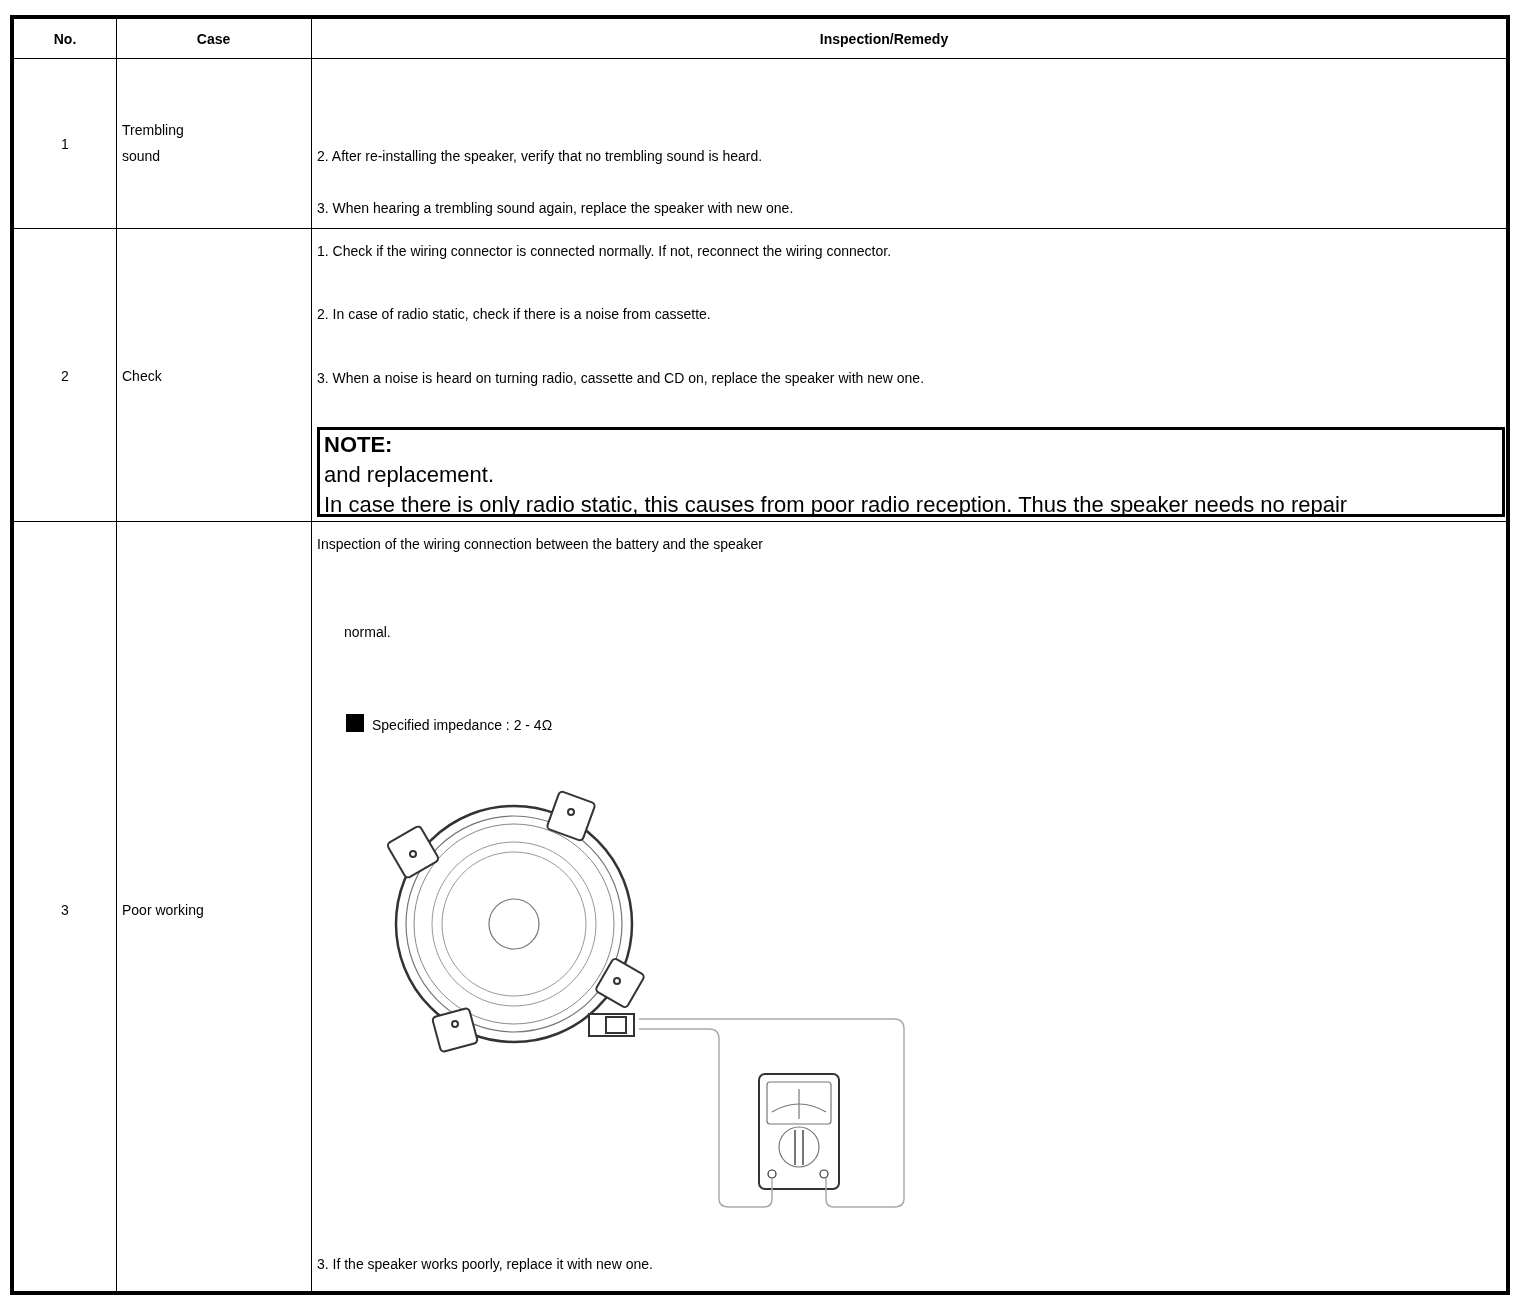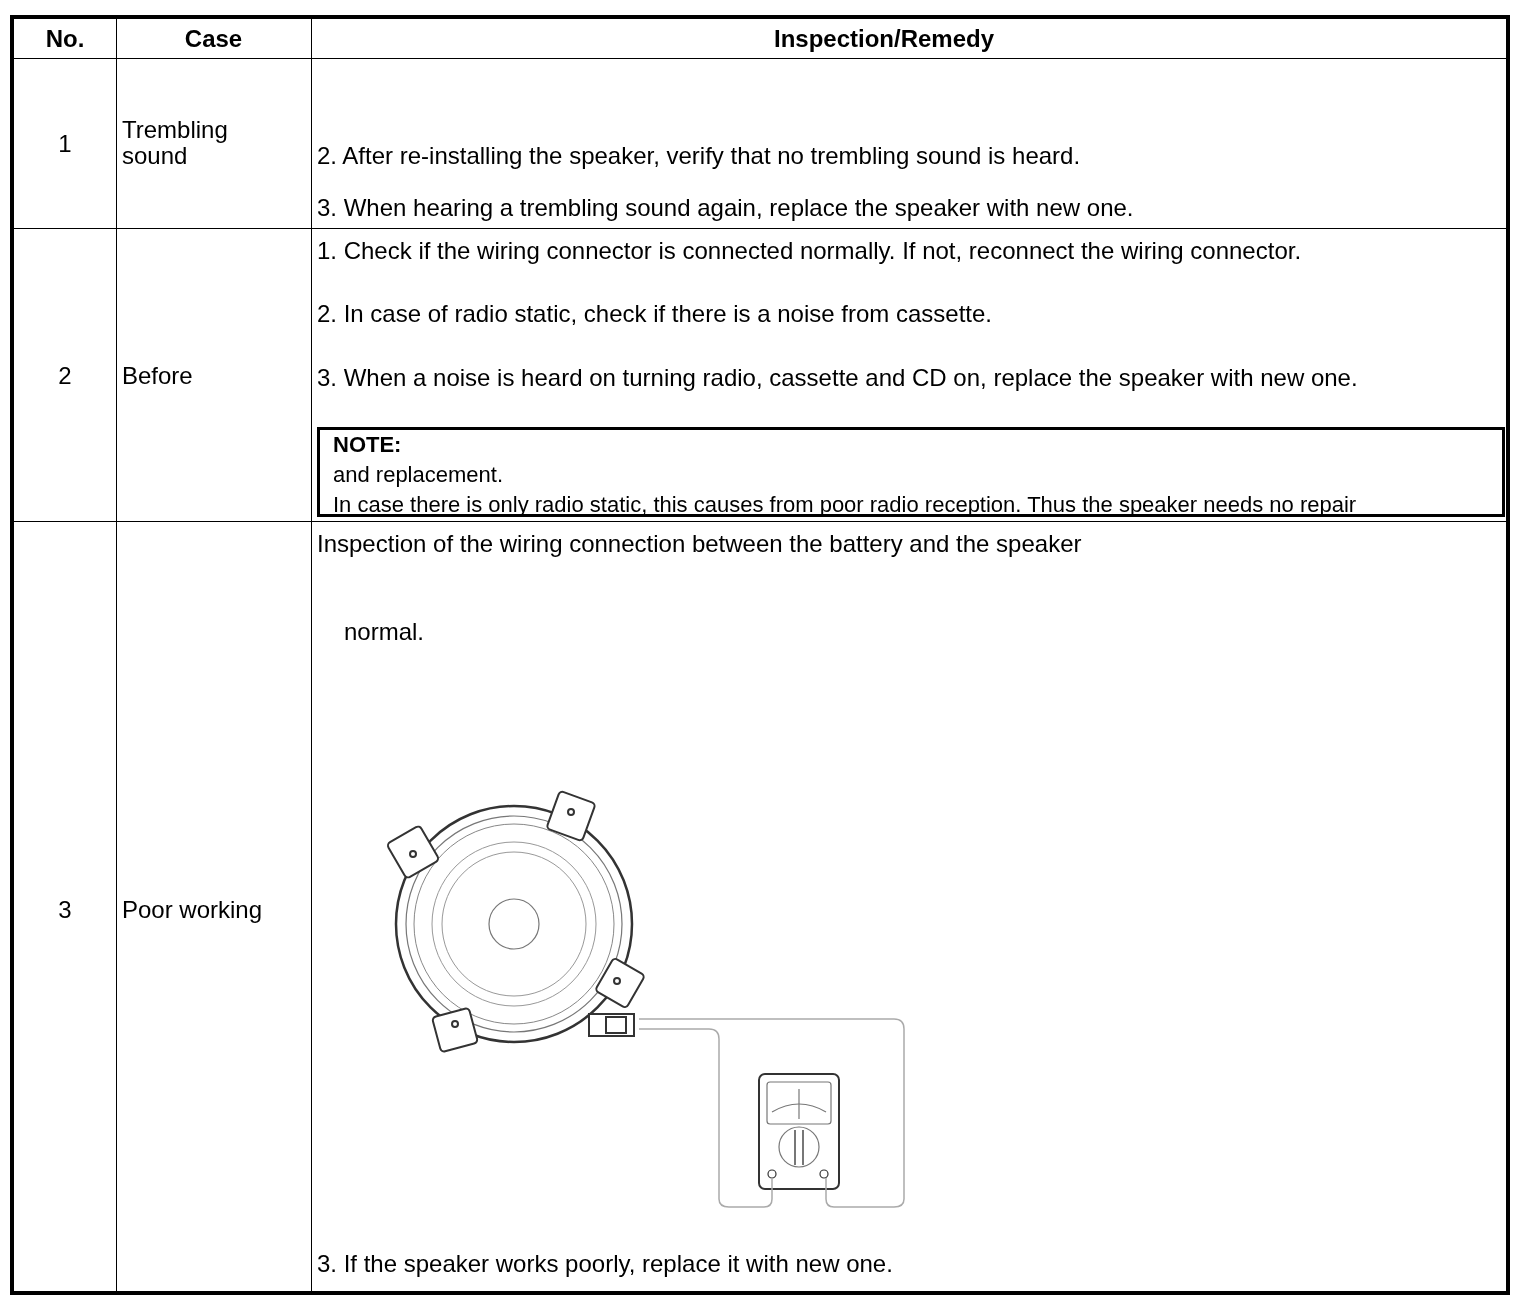--- a/index.html
+++ b/index.html
@@ -1,23 +1,23 @@
 <!DOCTYPE html>
 <html><head>
   <meta charset="utf-8">
   <style>
     html, body { margin:0; padding:0; background:#ffffff; }
     body { width:1526px; height:1310px; position:relative; font-family:"Liberation Sans", sans-serif; color:#000; }
     .tbl { position:absolute; left:10px; top:15px; width:1500px; height:1280px; border:4px solid #000; box-sizing:border-box; }
     .vline { position:absolute; top:0; bottom:0; width:1px; background:#000; }
     .hline { position:absolute; left:0; right:0; height:1px; background:#000; }
-    .cell { position:absolute; font-size:24px; line-height:26px; }
+    .cell { position:absolute; font-size:14px; line-height:26px; }
     .hdr { font-weight:bold; text-align:center; }
     .c { text-align:center; }
-    .note { position:absolute; left:303px; top:408px; width:1188px; height:90px; border:3px solid #000; box-sizing:border-box; font-size:22px; line-height:30px; padding-left:13px; }
+    .note { position:absolute; left:303px; top:408px; width:1188px; height:90px; border:3px solid #000; box-sizing:border-box; font-size:22px; line-height:30px; padding-left:4px; }
     .note .t { font-weight:bold; }
     .bullet { display:inline-block; width:18px; height:18px; background:#000; margin-right:8px; vertical-align:-2px; }
     svg { position:absolute; }
   </style>
 </head>
 <body>
 
 <div class="tbl">
 
   <div class="vline" style="left:102px"></div>
@@ -32,34 +32,37 @@
 
   <div class="cell c" style="left:0;width:102px;top:112px">1</div>
   <div class="cell" style="left:108px;top:98px">
     <div>Trembling</div>
     <div>sound</div>
   </div>
   <div class="cell" style="left:303px;top:124px">2. After re-installing the speaker, verify that no trembling sound is heard.</div>
   <div class="cell" style="left:303px;top:176px">3. When hearing a trembling sound again, replace the speaker with new one.</div>
 
   <div class="cell c" style="left:0;width:102px;top:344px">2</div>
-  <div class="cell" style="left:108px;top:344px">Before</div>
+  <div class="cell" style="left:108px;top:344px">Check</div>
   <div class="cell" style="left:303px;top:219px">1. Check if the wiring connector is connected normally. If not, reconnect the wiring connector.</div>
   <div class="cell" style="left:303px;top:282px">2. In case of radio static, check if there is a noise from cassette.</div>
   <div class="cell" style="left:303px;top:346px">3. When a noise is heard on turning radio, cassette and CD on, replace the speaker with new one.</div>
   <div class="note">
     <div class="t">NOTE:</div>
     <div>and replacement.</div>
     <div>In case there is only radio static, this causes from poor radio reception. Thus the speaker needs no repair</div>
   </div>
 
   <div class="cell c" style="left:0;width:102px;top:878px">3</div>
   <div class="cell" style="left:108px;top:878px">Poor working</div>
   <div class="cell" style="left:303px;top:512px">Inspection of the wiring connection between the battery and the speaker</div>
   <div class="cell" style="left:330px;top:600px">normal.</div>
+  <div class="cell" style="left:332px;top:693px">
+    <span class="bullet"></span><span>Specified impedance : 2 - 4Ω</span>
+  </div>
   <div class="cell" style="left:303px;top:1232px">3. If the speaker works poorly, replace it with new one.</div>
 
   <svg style="left:360px;top:755px" width="540" height="440" viewBox="0 0 540 440">
     <g fill="none" stroke="#333" stroke-width="2">
       <circle cx="140" cy="150" r="118" stroke-width="2.5"></circle>
       <circle cx="140" cy="150" r="108" stroke="#777" stroke-width="1.2"></circle>
       <circle cx="140" cy="150" r="100" stroke="#888" stroke-width="1"></circle>
       <circle cx="140" cy="150" r="82" stroke="#999" stroke-width="1"></circle>
       <circle cx="140" cy="150" r="72" stroke="#999" stroke-width="1"></circle>
       <circle cx="140" cy="150" r="25" stroke="#777" stroke-width="1.2"></circle>

